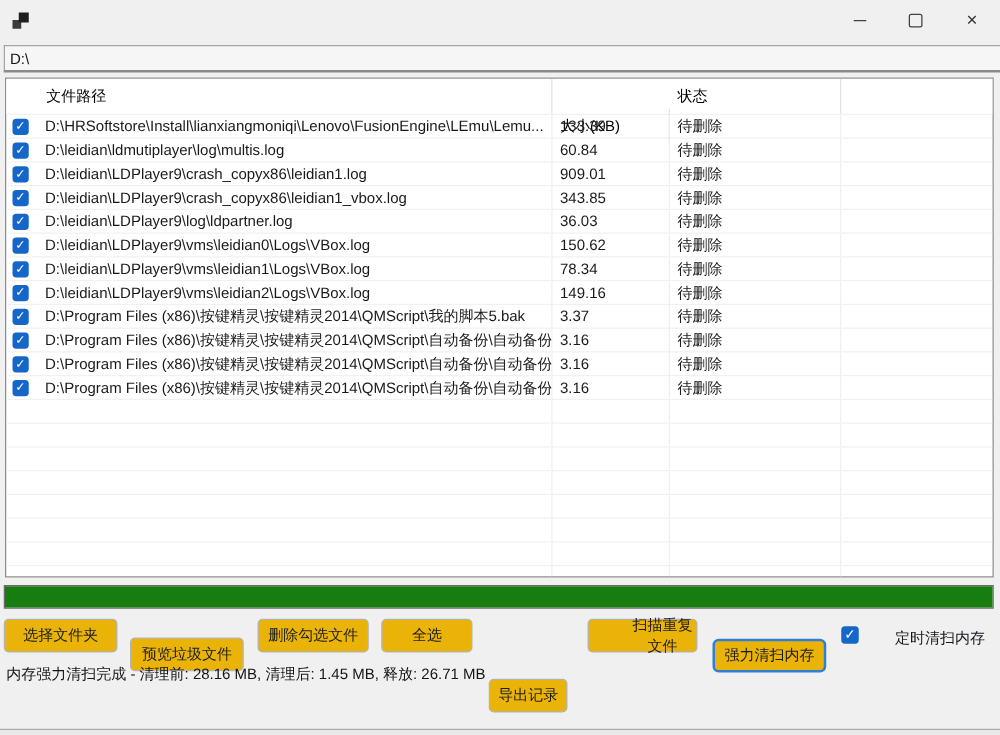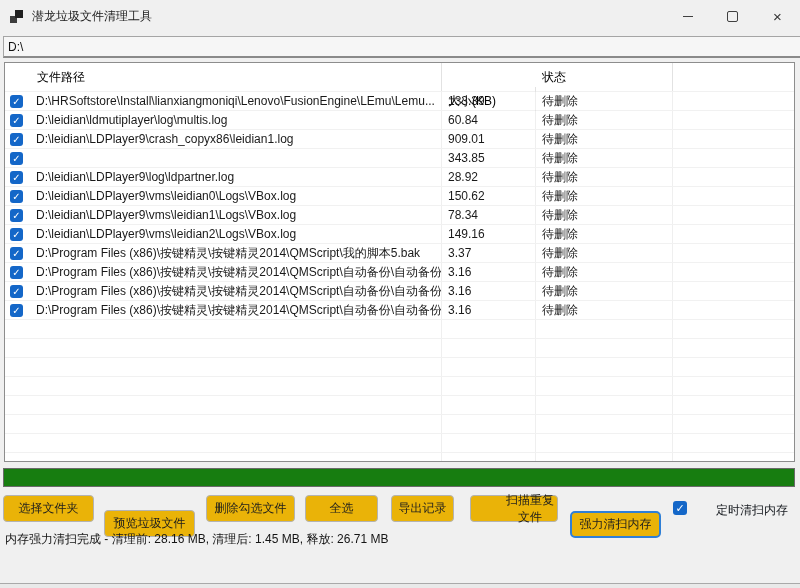--- a/index.html
+++ b/index.html
@@ -79,21 +79,20 @@
   .bottom-edge{position:absolute;left:0;bottom:0;width:800px;height:4px;background:#e9e9e9;border-top:1px solid #a9a9a9;}
 </style>
 </head>
 <body>
 
 <div class="titlebar">
   <svg class="app-icon" viewBox="0 0 15 15">
     <rect x="1" y="7" width="7" height="7" fill="#3c3c3c"></rect>
     <rect x="6" y="1" width="8" height="8" fill="#1f1f1f"></rect>
   </svg>
-  <span class="title">潜龙垃圾文件清理工具</span>
   <div class="win-controls">
     <div class="win-btn">
       <span class="min-glyph"></span>
     </div>
     <div class="win-btn">
       <span class="max-glyph"></span>
     </div>
     <div class="win-btn">
       <span class="close-glyph">×</span>
     </div>
@@ -141,33 +140,34 @@
     </div>
     <div class="td c2">909.01</div>
     <div class="td c3">待删除</div>
     <div class="td c4"></div>
   </div>
       <div class="trow">
     <div class="td c1">
       <span class="row-check">
             <span class="cb-glyph">✓</span>
           </span>
+      <span>D:\leidian\LDPlayer9\crash_copyx86\leidian1_vbox.log</span>
     </div>
     <div class="td c2">343.85</div>
     <div class="td c3">待删除</div>
     <div class="td c4"></div>
   </div>
       <div class="trow">
     <div class="td c1">
       <span class="row-check">
             <span class="cb-glyph">✓</span>
           </span>
       <span>D:\leidian\LDPlayer9\log\ldpartner.log</span>
     </div>
-    <div class="td c2">28.92</div>
+    <div class="td c2">36.03</div>
     <div class="td c3">待删除</div>
     <div class="td c4"></div>
   </div>
       <div class="trow">
     <div class="td c1">
       <span class="row-check">
             <span class="cb-glyph">✓</span>
           </span>
       <span>D:\leidian\LDPlayer9\vms\leidian0\Logs\VBox.log</span>
     </div>
@@ -294,21 +294,21 @@
 
 <div class="progress">
   <div class="progress-fill" style="width: 100%; background: rgb(23, 125, 16);"></div>
 </div>
 
 <div class="btnrow">
   <button class="btn" style="left:3px;width:91px;">选择文件夹</button>
   <button class="btn" style="left:104px;width:91px;margin-top:15px;">预览垃圾文件</button>
   <button class="btn" style="left:206px;width:89px;">删除勾选文件</button>
   <button class="btn" style="left:305px;width:73px;">全选</button>
-  <button class="btn" style="left:391px;width:63px;">导出记录</button>
+  <button class="btn" style="left:391px;width:63px;margin-top:48px;">导出记录</button>
   <button class="btn" style="left:470px;width:88px;padding-left:32px;">扫描重复文件</button>
   <button class="btn focused" style="left:570px;width:91px;">强力清扫内存</button>
   <span class="timer-check"><span>✓</span></span>
   <span class="timer-label">定时清扫内存</span>
 </div>
 
 <div class="statusline">内存强力清扫完成 - 清理前: 28.16 MB, 清理后: 1.45 MB, 释放: 26.71 MB</div>
 
 <div class="bottom-edge"></div>
 

